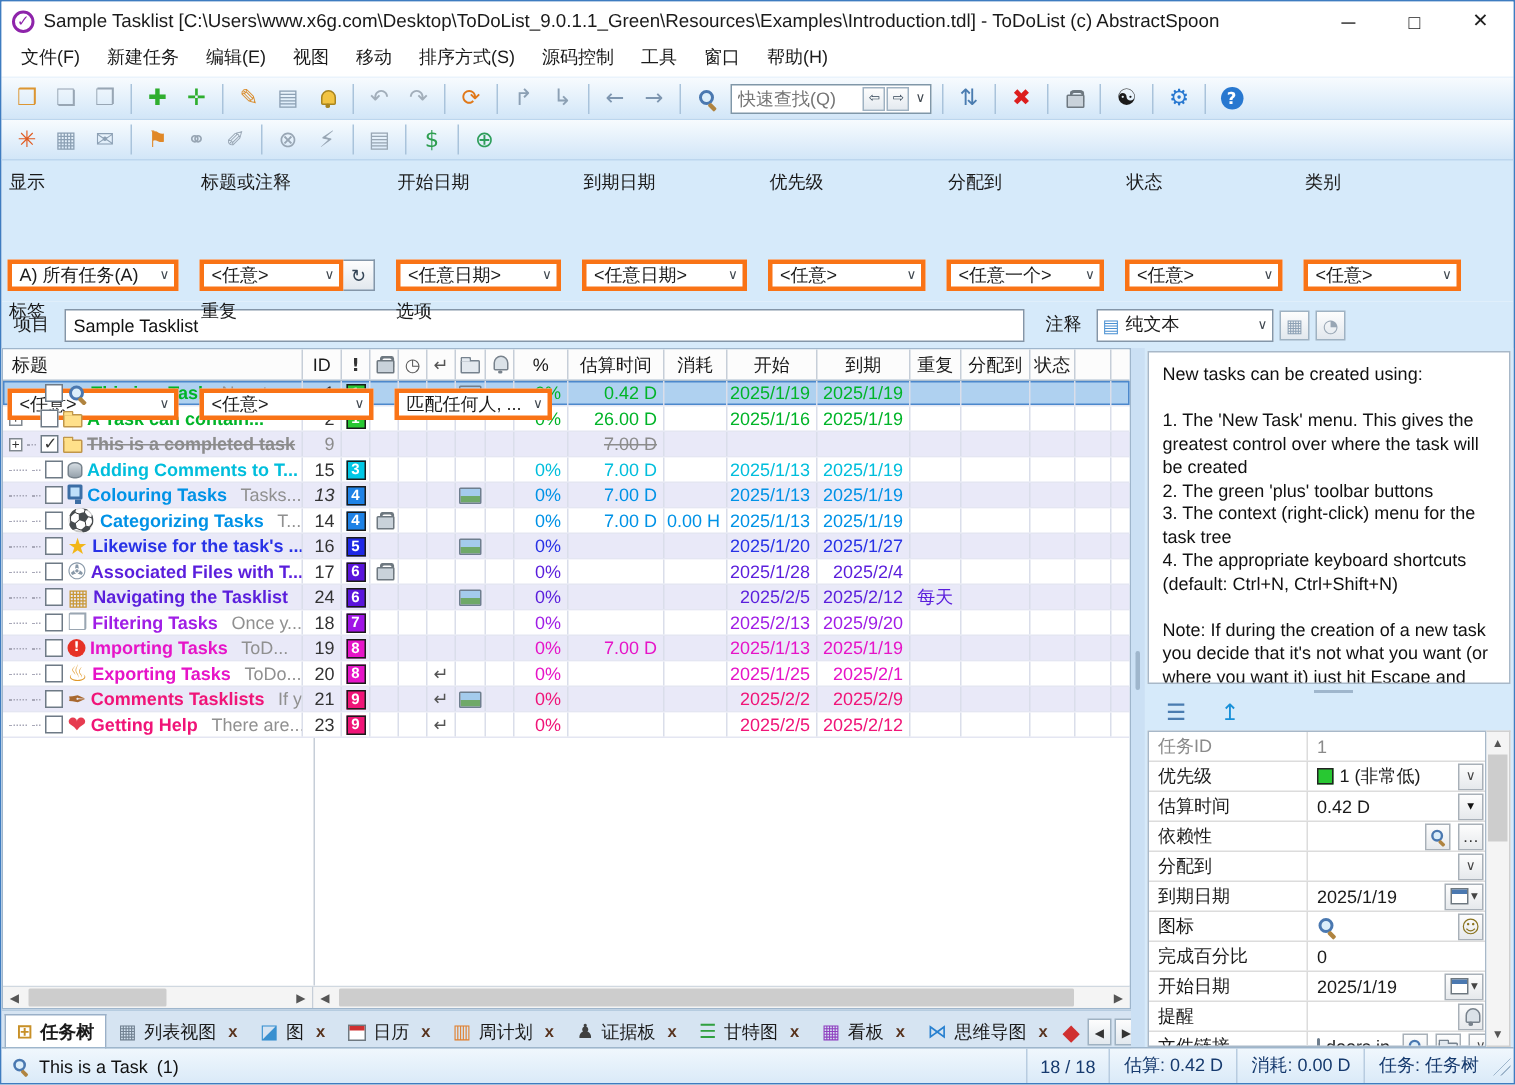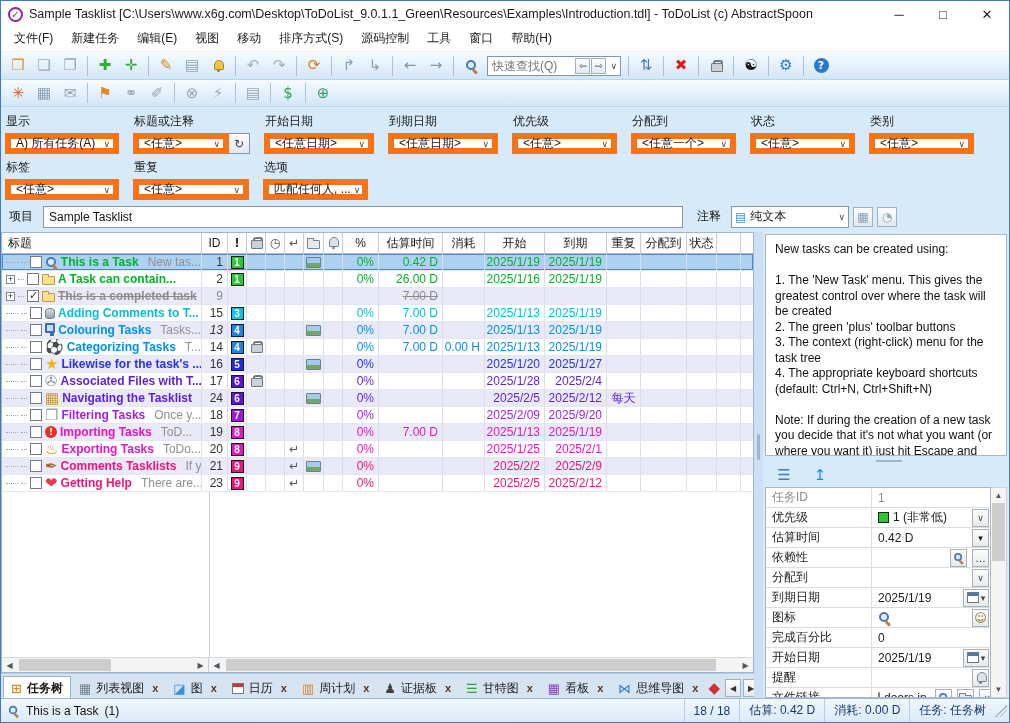--- a/index.html
+++ b/index.html
@@ -60,23 +60,23 @@
   
   .searchbox{display:flex;align-items:center;width:134px;height:20px;background:#fff;border:1px solid #8097A8;margin:0 3px;}
   .searchbox input{border:none;outline:none;flex:1;width:50px;font-size:12px;padding:0 0 0 4px;color:#444;
                    font-family:"Liberation Sans","DejaVu Sans",sans-serif;background:transparent;}
   .sbtn{width:15px;height:16px;border:1px solid #9FB2C2;background:linear-gradient(#FDFDFD,#E4EAF0);
         display:flex;align-items:center;justify-content:center;font-size:9px;color:#345;margin-right:1px;}
   .chev{font-size:9px;color:#404850;padding:0 3px;}
   
   .filters{height:95px;background:#D6EAFA;padding:5px 0 0 4px;flex:0 0 auto;position:relative;border-top:1px solid #BCD6EE;}
   .frow{display:flex;margin-bottom:4px;}
-  .fitem{display:flex;flex-direction:column;margin-right:14px;}
+  .fitem{display:flex;flex-direction:column;margin-right:14px;gap:40px;}
   .flabel{margin:1px 0 3px 1px;white-space:nowrap;}
-  .fcombo{height:21px;background:#fff;border:6px solid #f97316;display:flex;align-items:center;
+  .fcombo{height:21px;background:#fff;border:3px solid #f97316;display:flex;align-items:center;
           justify-content:space-between;padding-left:5px;white-space:nowrap;}
   .fgroup{display:flex;align-items:stretch;}
   .refbtn{width:21px;height:21px;border:1px solid #8496A8;border-left:none;background:linear-gradient(#FDFDFD,#E2E8EE);
           display:flex;align-items:center;justify-content:center;font-size:12px;color:#345;}
   
   .projectbar{height:31px;background:#D6EAFA;display:flex;align-items:center;padding:0 4px;flex:0 0 auto;}
   .plabel{padding:0 10px 0 4px;}
   .txt{height:22px;border:1px solid #8496A8;background:#fff;font-size:12px;padding:0 5px;
        font-family:"Liberation Sans","DejaVu Sans",sans-serif;color:#111;outline:none;}
   .project-input{width:640px;flex:0 0 auto;}
@@ -753,21 +753,21 @@
                 <span class="prib" style="background: rgb(160, 20, 230);">7</span>
               </div>
               <div class="c mid" style="width: 19px;"></div>
               <div class="c mid" style="width: 19px;"></div>
               <div class="c mid" style="width: 19px;"></div>
               <div class="c mid" style="width: 20px;"></div>
               <div class="c mid" style="width: 19px;"></div>
               <div class="c num" style="width: 36px; color: rgb(160, 30, 230);">0%</div>
               <div class="c num" style="width: 64px;"></div>
               <div class="c num" style="width: 42px;"></div>
-              <div class="c num" style="width: 60px; color: rgb(160, 30, 230);">2025/2/09</div>
+              <div class="c num" style="width: 60px; color: rgb(160, 30, 230);">2025/2/13</div>
               <div class="c num" style="width: 62px; color: rgb(160, 30, 230);">2025/9/20</div>
               <div class="c mid" style="width: 34px;"></div>
               <div class="c" style="width: 46px;"></div>
               <div class="c" style="width: 30px;"></div>
               <div class="c" style="width: 24px;"></div>
               <div class="c" style="flex: 1 1 0%; border-right: none;"></div>
             </div>
             <div class="trow odd">
               <div class="c" style="width: 200px; padding-left: 4px; gap: 3px;">
                 <span class="dots"></span>

